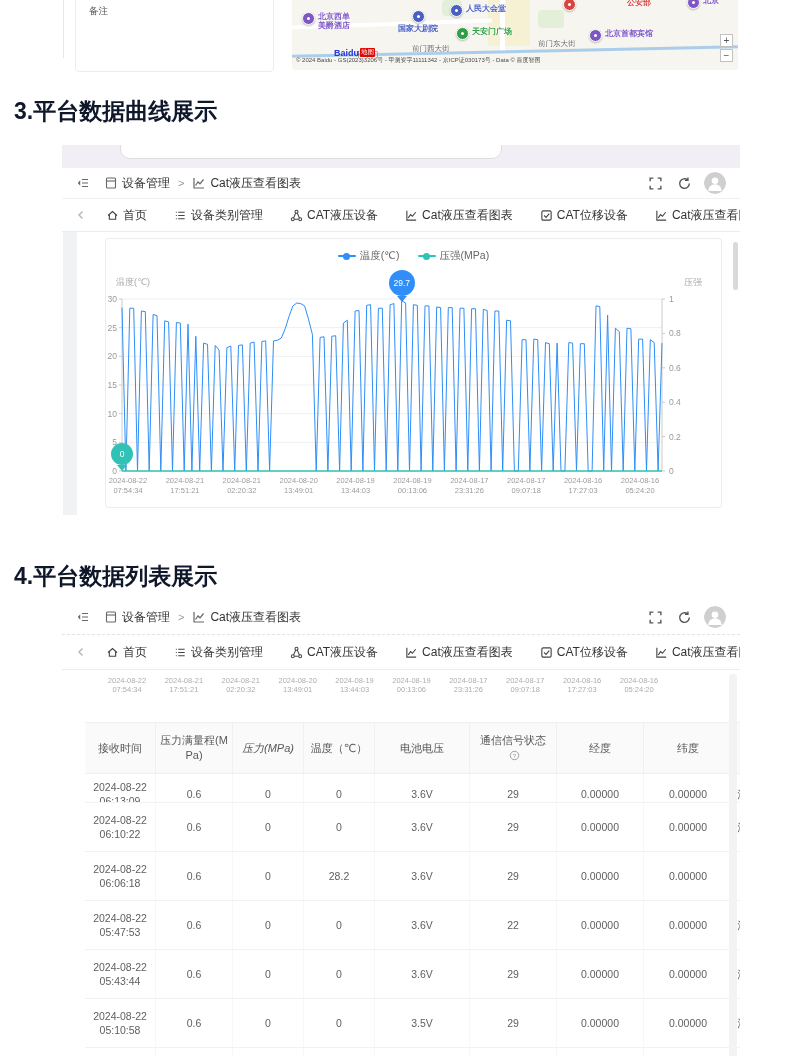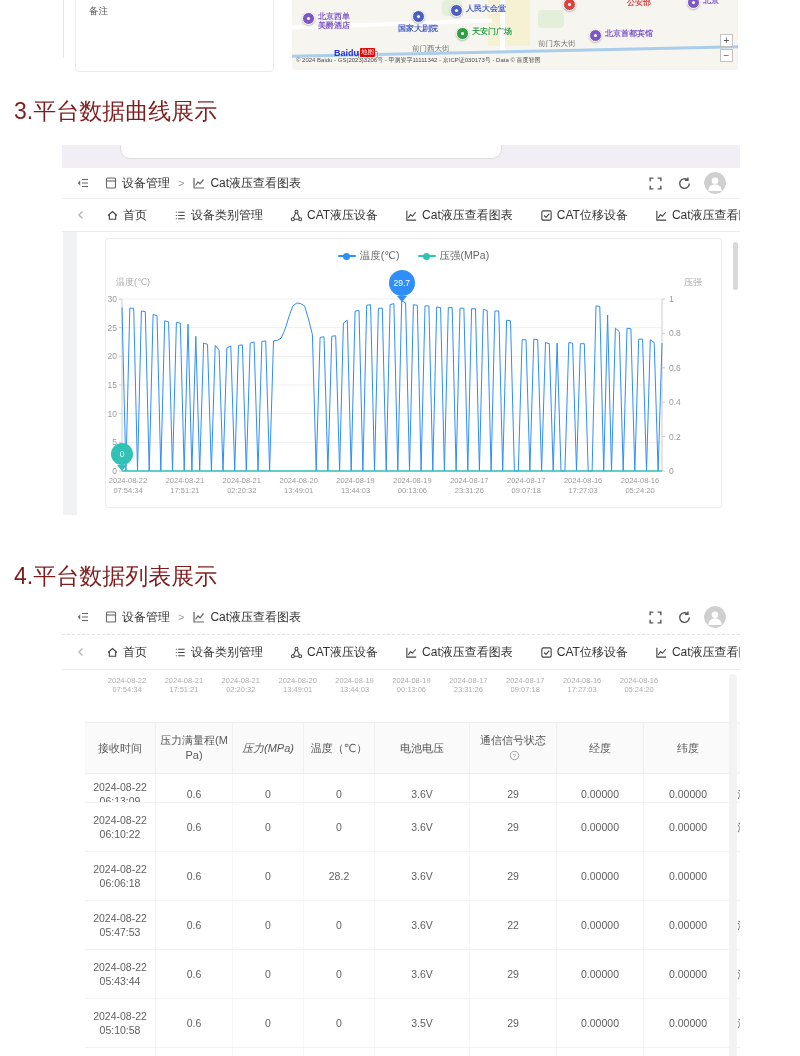--- a/index.html
+++ b/index.html
@@ -26,21 +26,21 @@
   #baidu-logo{position:absolute;left:4px;top:54px;font-size:9px;font-weight:bold;color:#2932e1;
               display:flex;align-items:flex-start;margin-left:38px;}
   #baidu-logo .badge{background:#e10601;color:#fff;font-size:6.5px;font-weight:normal;
                      padding:0 1px;margin-left:1px;border-radius:1px;}
   #map-attribution{position:absolute;left:4px;top:62px;font-size:10px;transform:scale(0.60);
                    transform-origin:0 0;color:#4a4a4a;white-space:nowrap;width:700px;}
   .map-zoom-btn{position:absolute;right:5px;width:13px;height:13px;background:#fff;border:1px solid #c2c2c2;
                 font-size:10px;line-height:11px;text-align:center;color:#555;box-sizing:border-box;}
 
   
-  .section-heading{position:absolute;left:14px;font-size:23px;color:#7f1d1d;}
+  .section-heading{position:absolute;left:14px;font-size:23px;color:#0f172a;font-weight:bold;}
 
   
   .shot{position:absolute;left:62px;width:678px;background:#fff;overflow:hidden;}
   .purple-strip{position:relative;height:23px;background:#f2eef6;overflow:hidden;}
   .urlbar-frag{position:absolute;left:58px;top:-8px;width:380px;height:20px;background:#fff;
                border:1px solid #ddd;border-radius:10px;}
   .titlebar{height:22px;background:#f6f6f6;display:flex;align-items:center;justify-content:center;
             font-size:10px;color:#555;}
   .titlebar .logo{width:11px;height:11px;margin-right:5px;display:inline-flex;}
   .appheader{height:30px;background:#fff;border-bottom:1px solid #f0f0f0;display:flex;align-items:center;

